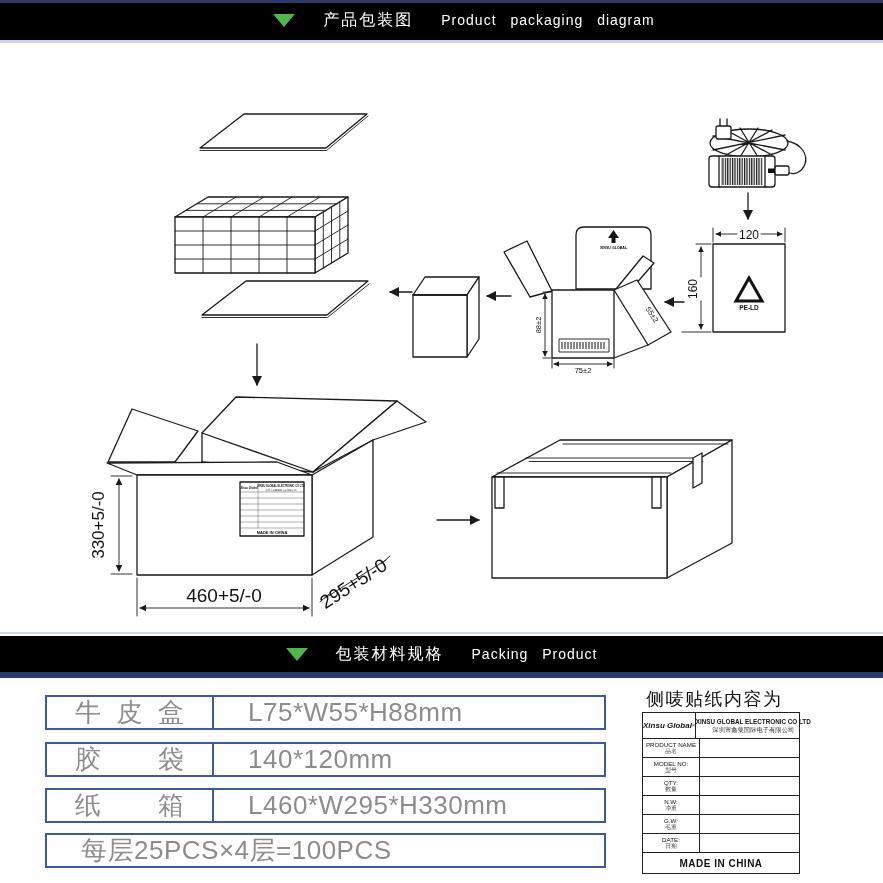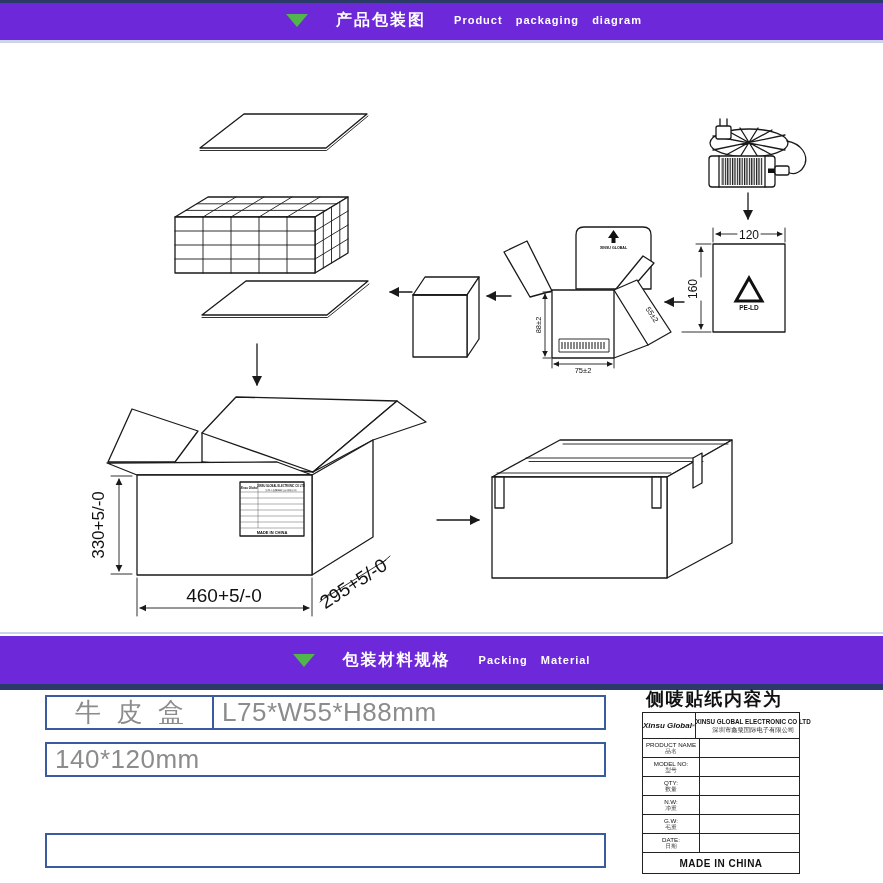--- a/index.html
+++ b/index.html
@@ -1,43 +1,43 @@
 <!DOCTYPE html>
 <html><head>
 <meta charset="utf-8">
 <style>
   html,body{margin:0;padding:0;background:#fff;}
   .canvas{position:relative;width:883px;height:883px;background:#ffffff;
           font-family:"Liberation Sans",sans-serif;overflow:hidden;}
 
   
-  .bar{position:absolute;left:0;width:883px;background:#6d28d9;color:#ffffff;
-       display:flex;align-items:center;justify-content:center;gap:28px;font-weight:bold;}
+  .bar{position:absolute;left:0;width:883px;background:#000000;color:#ffffff;
+       display:flex;align-items:center;justify-content:center;gap:28px;font-weight:normal;}
   .bar1{top:0;height:40px;}
   .bar1::before{content:"";position:absolute;top:0;left:0;right:0;height:3px;background:#2b3a68;}
   .bar1::after{content:"";position:absolute;top:100%;left:0;right:0;height:3px;background:#cdd3ea;}
-  .bar2{top:636px;height:48px;}
+  .bar2{top:636px;height:36px;}
   .bar2::before{content:"";position:absolute;top:-4px;left:0;right:0;height:2px;background:#cdd3ea;}
   .bar2::after{content:"";position:absolute;top:100%;left:0;right:0;height:6px;background:#2b3a68;}
   .tri{width:0;height:0;border-left:11px solid transparent;border-right:11px solid transparent;
        border-top:13px solid #52b54b;}
   .bar1 .tri{margin-left:45px;}
   .zh-title{font-size:16px;letter-spacing:2px;}
-  .en-title{font-size:11px;letter-spacing:1px;word-spacing:9px;}
+  .en-title{font-size:14px;letter-spacing:1px;word-spacing:9px;}
 
   
   .spec-row{position:absolute;left:45px;width:561px;height:35px;border:2px solid #3a5c9e;
             background:#fff;display:flex;box-sizing:border-box;color:#8c8c8c;font-size:26px;}
   .spec-row .name{width:167px;border-right:2px solid #3a5c9e;box-sizing:border-box;
                   line-height:30px;text-align:justify;text-align-last:justify;padding:0 28px;}
-  .spec-row .value{flex:1;line-height:30px;padding-left:8px;letter-spacing:.5px;white-space:nowrap;}
+  .spec-row .value{flex:1;line-height:30px;padding-left:34px;letter-spacing:.5px;white-space:nowrap;}
 
   
   .side-caption{position:absolute;left:646px;top:687px;font-family:"Liberation Serif",serif;
-                font-size:18px;font-weight:700;letter-spacing:1.5px;color:#111;}
+                font-size:18px;font-weight:400;letter-spacing:1.5px;color:#111;}
   .side-label{position:absolute;left:642px;top:712px;width:156px;border:1px solid #222;
               background:#fff;color:#111;}
   .sl-header{display:flex;border-bottom:1px solid #222;height:25px;}
   .sl-logo{width:56px;border-right:1px solid #222;display:flex;align-items:center;
            justify-content:center;font-style:italic;font-weight:bold;font-size:8px;white-space:nowrap;}
   .sl-logo sup{font-size:4px;font-style:normal;}
   .sl-company{flex:1;display:flex;flex-direction:column;align-items:center;justify-content:center;line-height:1.2;}
   .sl-company .en{font-size:6.3px;font-weight:bold;white-space:nowrap;}
   .sl-company .zh{font-size:6.3px;color:#333;white-space:nowrap;}
   .sl-row{display:flex;height:18px;border-bottom:1px solid #222;}
@@ -198,31 +198,37 @@
 
   <div class="bar bar1">
     <span class="tri"></span>
     <span class="zh-title">产品包装图</span>
     <span class="en-title">Product packaging diagram</span>
   </div>
 
   <div class="bar bar2">
     <span class="tri"></span>
     <span class="zh-title">包装材料规格</span>
-    <span class="en-title">Packing Material</span>
+    <span class="en-title">Packing Product</span>
   </div>
 
   <div class="spec-row" style="top:695px">
     <div class="name">牛 皮 盒</div>
     <div class="value">L75*W55*H88mm</div>
   </div>
   <div class="spec-row" style="top:742px">
+    <div class="name">胶 袋</div>
     <div class="value">140*120mm</div>
   </div>
+  <div class="spec-row" style="top:788px">
+    <div class="name">纸 箱</div>
+    <div class="value">L460*W295*H330mm</div>
+  </div>
   <div class="spec-row" style="top:833px">
+    <div class="value">每层25PCS×4层=100PCS</div>
   </div>
 
   <div class="side-caption">侧唛贴纸内容为</div>
 
   <div class="side-label">
     <div class="sl-header">
       <div class="sl-logo">
         <span>Xinsu Global</span>
           <sup>®</sup>
       </div>

